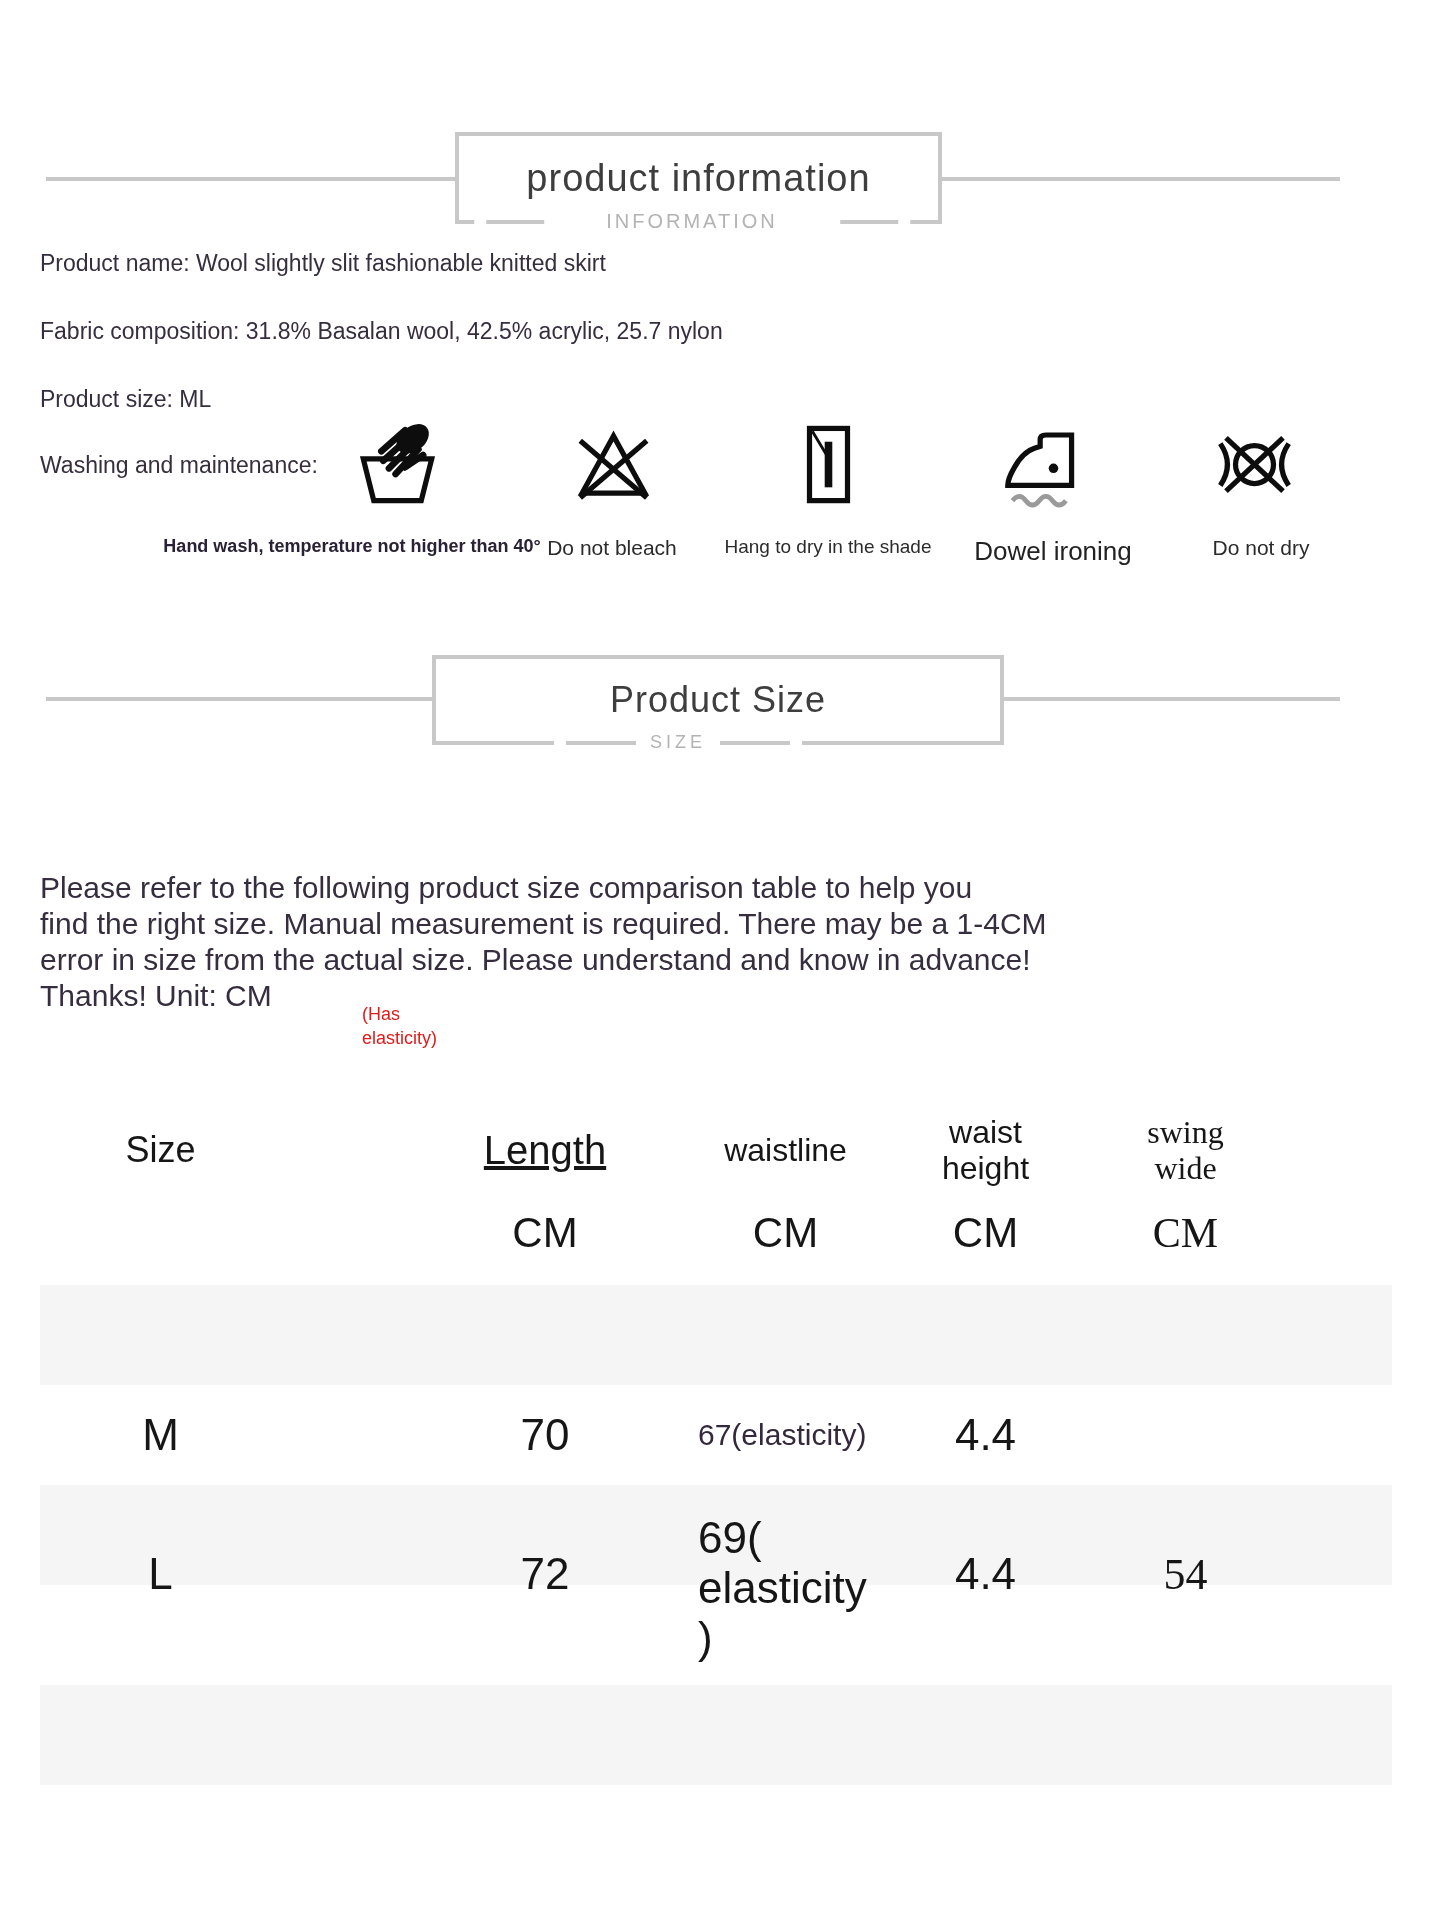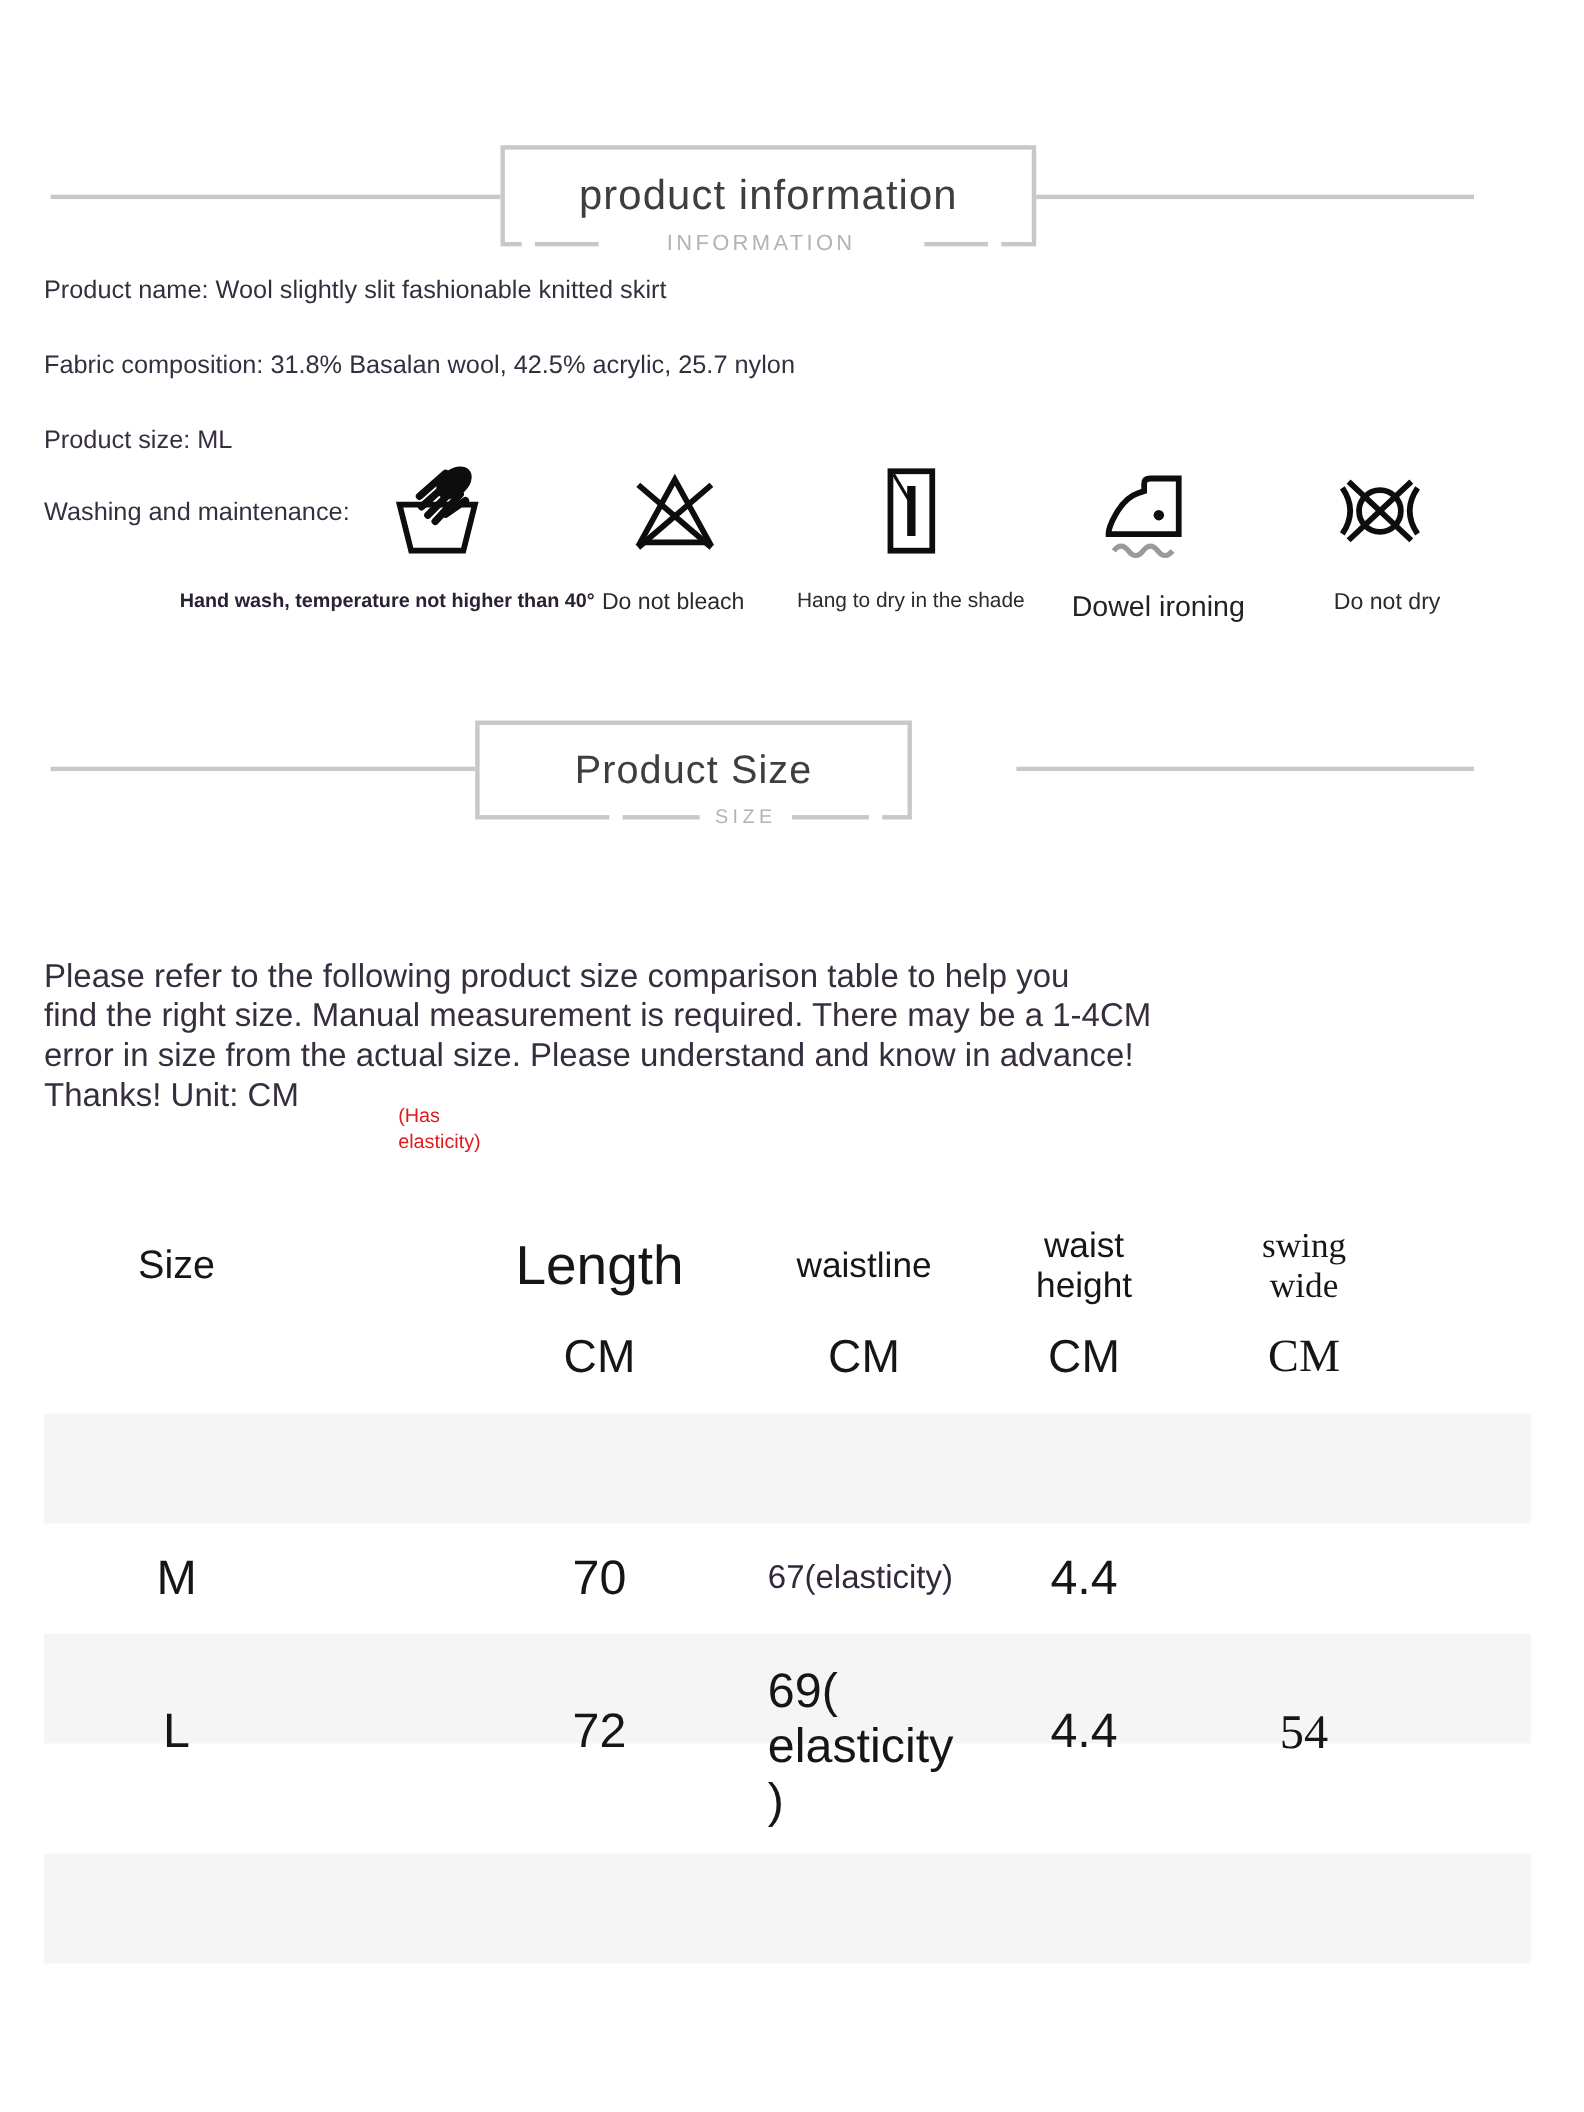--- a/index.html
+++ b/index.html
@@ -37,21 +37,21 @@
   .tbl-row{position:absolute;left:40px;width:1352px;display:grid;
            grid-template-columns:285px 330px 261px 169px 307px;}
   .cell{display:flex;align-items:center;justify-content:center;box-sizing:border-box;color:#161616;}
   .c1{padding-right:44px;}
   .c2{padding-left:110px;}
   .c4{padding-right:30px;}
   .c5{padding-right:106px;font-family:Liberation Serif, serif;}
   .hdr{top:1095px;height:110px;}
   .hdr .cell{font-size:32px;line-height:36px;text-align:center;white-space:pre-line;}
   .hdr .c1{font-size:36px;}
-  .hdr .c2{font-size:50px;}
+  .hdr .c2{font-size:40px;text-decoration:underline;}
   .unit-row{top:1205px;height:55px;}
   .unit-row .cell{font-size:42px;}
   .band{position:absolute;left:40px;width:1352px;height:100px;}
   .band.gray{background:#f5f5f6;}
   .band .cell{font-size:44px;height:100%;}
   .c3-data{justify-content:flex-start;padding-left:43px;}
   .val-small{font-size:30px !important;color:#33283c;}
   .row-l{z-index:2;}
   .wrap-cell{align-items:flex-start !important;}
   .wrap-cell .wrap-text{padding-top:28px;line-height:50px;white-space:pre-line;}
@@ -121,21 +121,21 @@
 </div>
 
 <div class="care-label small-bold" style="left:352px;">Hand wash, temperature not higher than 40°</div>
 <div class="care-label" style="left:612px;">Do not bleach</div>
 <div class="care-label" style="left:828px;font-size:19px;">Hang to dry in the shade</div>
 <div class="care-label large" style="left:1053px;">Dowel ironing</div>
 <div class="care-label" style="left:1261px;">Do not dry</div>
 
 <div class="hline" style="left:46px;top:697px;width:386px;"></div>
 <div class="hline" style="left:924px;top:697px;width:416px;"></div>
-<div class="hd-box" style="left:432px;top:655px;width:397px;height:90px;">
+<div class="hd-box" style="left:432px;top:655px;width:572px;height:90px;">
   <span class="hd-title" style="font-size:36px;">Product Size</span>
 </div>
 <div class="hd-sub" style="top:732px;left:678px;">
   <span class="dash" style="width:70px;"></span>
   <span class="sub-text" style="font-size:18px;letter-spacing:4px;">SIZE</span>
   <span class="dash" style="width:70px;"></span>
 </div>
 
 <div class="para">Please refer to the following product size comparison table to help you
 find the right size. Manual measurement is required. There may be a 1-4CM

